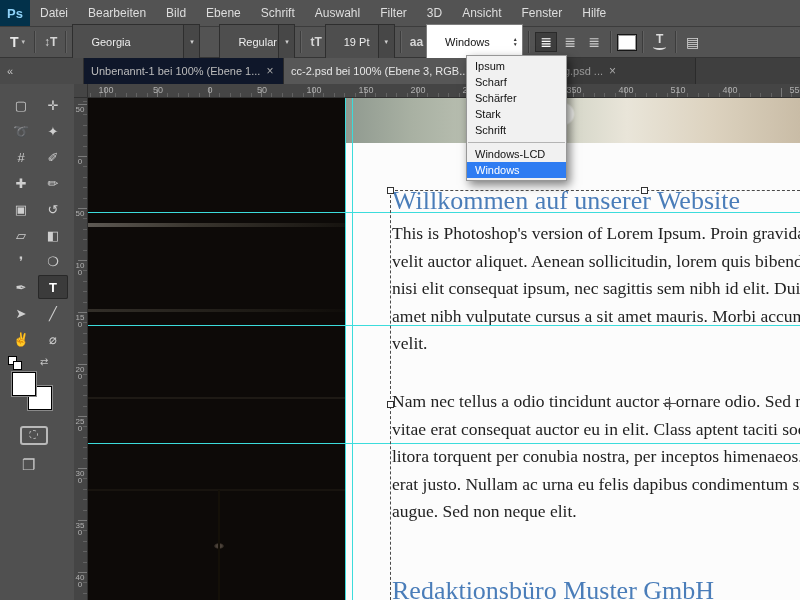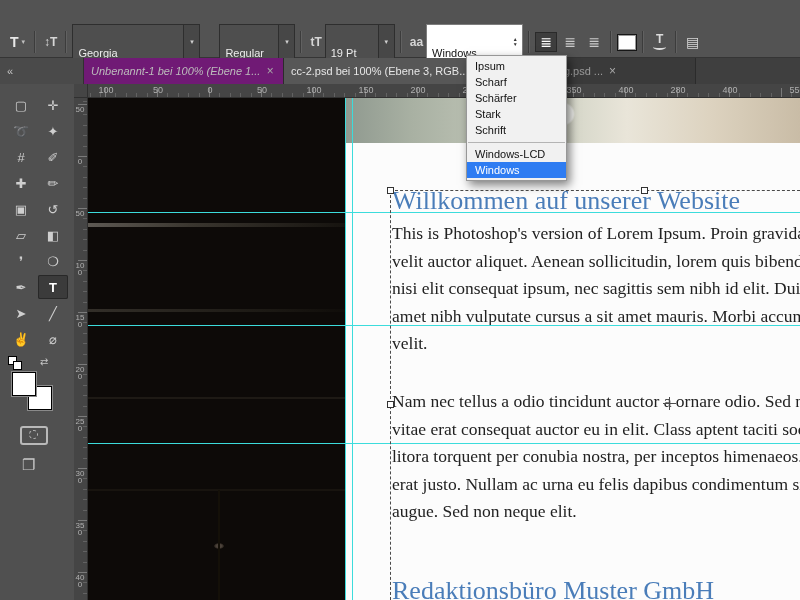--- a/index.html
+++ b/index.html
@@ -13,22 +13,22 @@
            font-size:13px;display:flex;align-items:center;justify-content:center;}
   .menu-item{padding:0 10px;font-size:12px;color:#dedede;line-height:26px;}
 
   
   .optionsbar{position:absolute;left:0;top:27px;width:800px;height:31px;background:#535353;
               display:flex;align-items:center;border-bottom:1px solid #353535;padding-left:6px;box-sizing:border-box;}
   .opt-sep{width:1px;height:22px;background:#3c3c3c;border-right:1px solid #616161;margin:0 5px;flex:none;}
   .tool-preset{display:flex;align-items:center;gap:3px;color:#e8e8e8;font-size:14px;font-weight:bold;padding:0 4px;flex:none;}
   .tiny-arrow{font-size:7px;color:#c0c0c0;font-weight:normal;}
   .opt-icon{color:#d6d6d6;font-size:12px;font-weight:bold;padding:0 3px;flex:none;}
-  .combo{height:36px;background:#4e4e4e;border:1px solid #2e2e2e;display:flex;align-items:flex-end;
-         font-size:11px;color:#ececec;padding-left:5px;box-sizing:border-box;flex:none;}
+  .combo{height:36px;background:#4e4e4e;border:1px solid #2e2e2e;display:flex;align-items:center;
+         font-size:11px;color:#ececec;padding-left:18px;box-sizing:border-box;flex:none;}
   .combo .arrow-btn{margin-left:auto;width:15px;align-self:stretch;border-left:1px solid #2e2e2e;
          display:flex;align-items:center;justify-content:center;font-size:7px;color:#cfcfcf;background:#474747;}
   .combo.light{background:#ffffff;color:#101010;border:1px solid #7d7d7d;}
   .spinner{margin-left:auto;width:14px;align-self:stretch;display:flex;flex-direction:column;
            align-items:center;justify-content:center;font-size:5px;color:#333;line-height:5px;}
   .align-group{display:flex;gap:2px;flex:none;}
   .align-btn{width:22px;height:20px;display:flex;align-items:center;justify-content:center;
              color:#c9c9c9;font-size:14px;box-sizing:border-box;}
   .align-btn.active{background:#3e3e3e;border:1px solid #2a2a2a;color:#ffffff;}
   .color-swatch{width:18px;height:15px;background:#ffffff;border:1px solid #161616;
@@ -40,21 +40,21 @@
 
   
   .tabbar{position:absolute;left:0;top:58px;width:800px;height:26px;background:#3f3f3f;
           display:flex;border-bottom:1px solid #2e2e2e;}
   .panel-header{width:84px;flex:none;background:#4a4a4a;color:#c3c3c3;font-size:11px;
                 line-height:26px;padding-left:7px;box-sizing:border-box;border-right:1px solid #303030;}
   .tab{height:26px;display:flex;align-items:center;padding:0 7px;font-size:11px;
        border-right:1px solid #2b2b2b;overflow:hidden;white-space:nowrap;box-sizing:border-box;flex:none;}
   .tab .t-label{overflow:hidden;text-overflow:clip;}
   .tab-close{margin-left:6px;font-size:12px;color:#a8a8a8;flex:none;}
-  .tab.t1{width:200px;background:#701a75;color:#bcbcbc;font-style:italic;}
+  .tab.t1{width:200px;background:#0f172a;color:#bcbcbc;}
   .tab.active{width:213px;background:#575757;color:#e6e6e6;}
   .tab.dim{background:#3a3a3a;color:#9a9a9a;}
   .tab.t3{width:199px;}
   .tab.t4{flex:1;border-right:none;}
 
   
   .toolbar{position:absolute;left:0;top:84px;width:74px;bottom:0;background:#505050;
            border-right:1px solid #3a3a3a;}
   .tools{position:absolute;top:8px;left:5px;width:64px;display:grid;
          grid-template-columns:32px 32px;grid-auto-rows:26px;justify-items:center;align-items:center;}
@@ -141,20 +141,34 @@
             border:1px solid #979797;box-shadow:3px 4px 9px rgba(0,0,0,.5);z-index:50;padding:2px 0;}
   .dd-item{height:16px;line-height:16px;padding-left:8px;font-size:11px;color:#111;}
   .dd-item.selected{background:#2e7cf2;color:#ffffff;}
   .dd-sep{height:1px;background:#b4b4b4;margin:4px 1px 3px 1px;}
 </style>
 </head>
 <body>
 
 <div class="app">
 
+  <div class="menubar">
+    <div class="ps-logo">Ps</div>
+    <span class="menu-item">Datei</span>
+    <span class="menu-item">Bearbeiten</span>
+    <span class="menu-item">Bild</span>
+    <span class="menu-item">Ebene</span>
+    <span class="menu-item">Schrift</span>
+    <span class="menu-item">Auswahl</span>
+    <span class="menu-item">Filter</span>
+    <span class="menu-item">3D</span>
+    <span class="menu-item">Ansicht</span>
+    <span class="menu-item">Fenster</span>
+    <span class="menu-item">Hilfe</span>
+  </div>
 
   <div class="optionsbar">
     <div class="tool-preset">
       <span>T</span>
       <span class="tiny-arrow">▾</span>
     </div>
     <div class="opt-sep"></div>
     <span class="opt-icon">↕T</span>
     <div class="opt-sep"></div>
     <div class="combo" style="width:128px;">
@@ -299,21 +313,21 @@
     <span class="h-num" style="left:59px;">50</span>
     <span class="h-num" style="left:111px;">0</span>
     <span class="h-num" style="left:163px;">50</span>
     <span class="h-num" style="left:215px;">100</span>
     <span class="h-num" style="left:267px;">150</span>
     <span class="h-num" style="left:319px;">200</span>
     <span class="h-num" style="left:371px;">250</span>
     <span class="h-num" style="left:423px;">300</span>
     <span class="h-num" style="left:475px;">350</span>
     <span class="h-num" style="left:527px;">400</span>
-    <span class="h-num" style="left:579px;">280</span>
+    <span class="h-num" style="left:579px;">510</span>
     <span class="h-num" style="left:631px;">400</span>
     <span class="h-num" style="left:698px;">550</span>
   </div>
   <div class="v-ruler">
     <span class="v-num" style="top:8px;">50</span>
     <span class="v-num" style="top:60px;">0</span>
     <span class="v-num" style="top:112px;">50</span>
     <span class="v-num" style="top:164px;">100</span>
     <span class="v-num" style="top:216px;">150</span>
     <span class="v-num" style="top:268px;">200</span>

